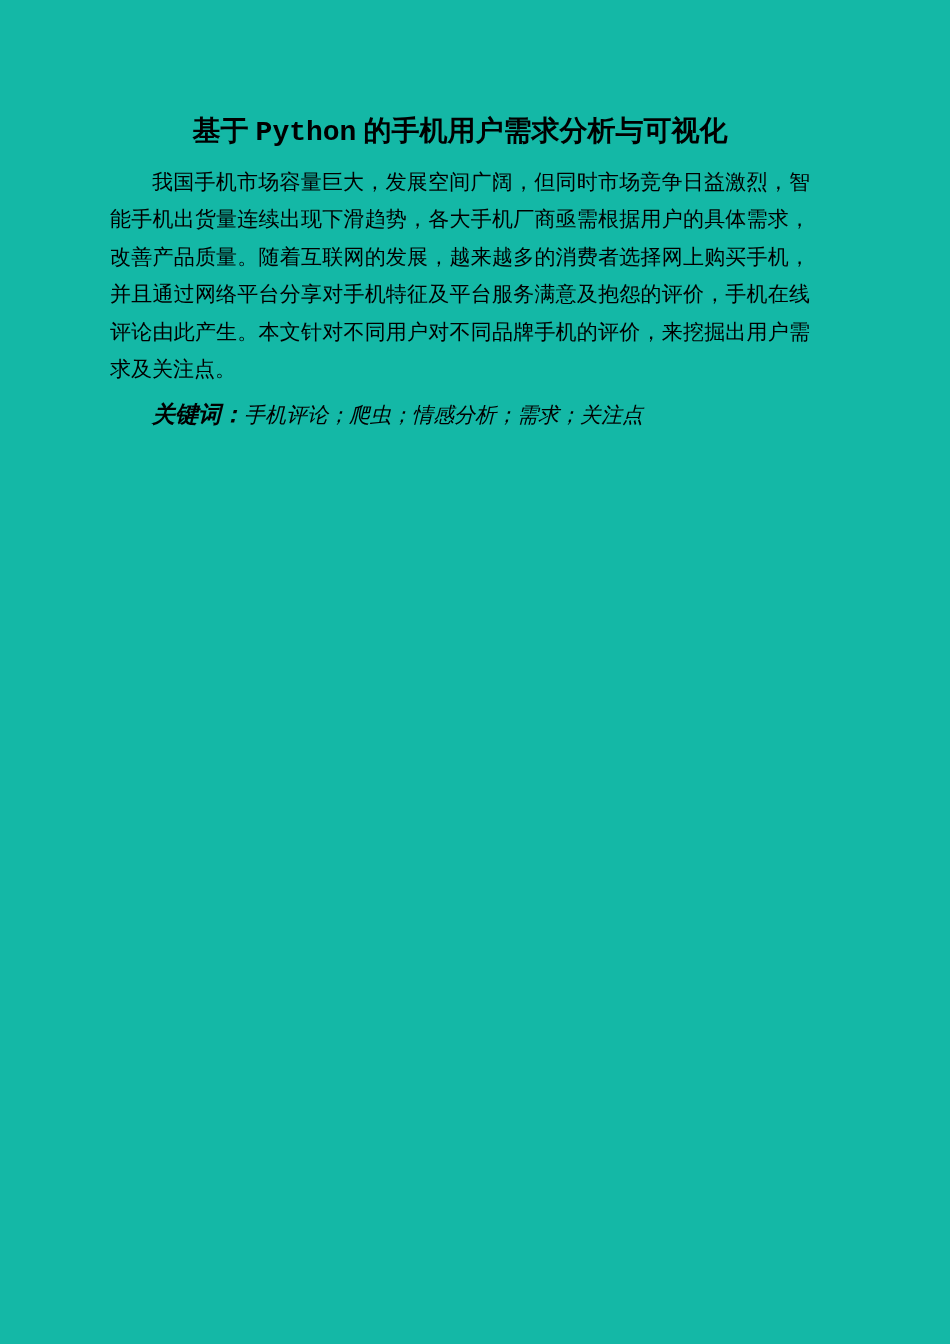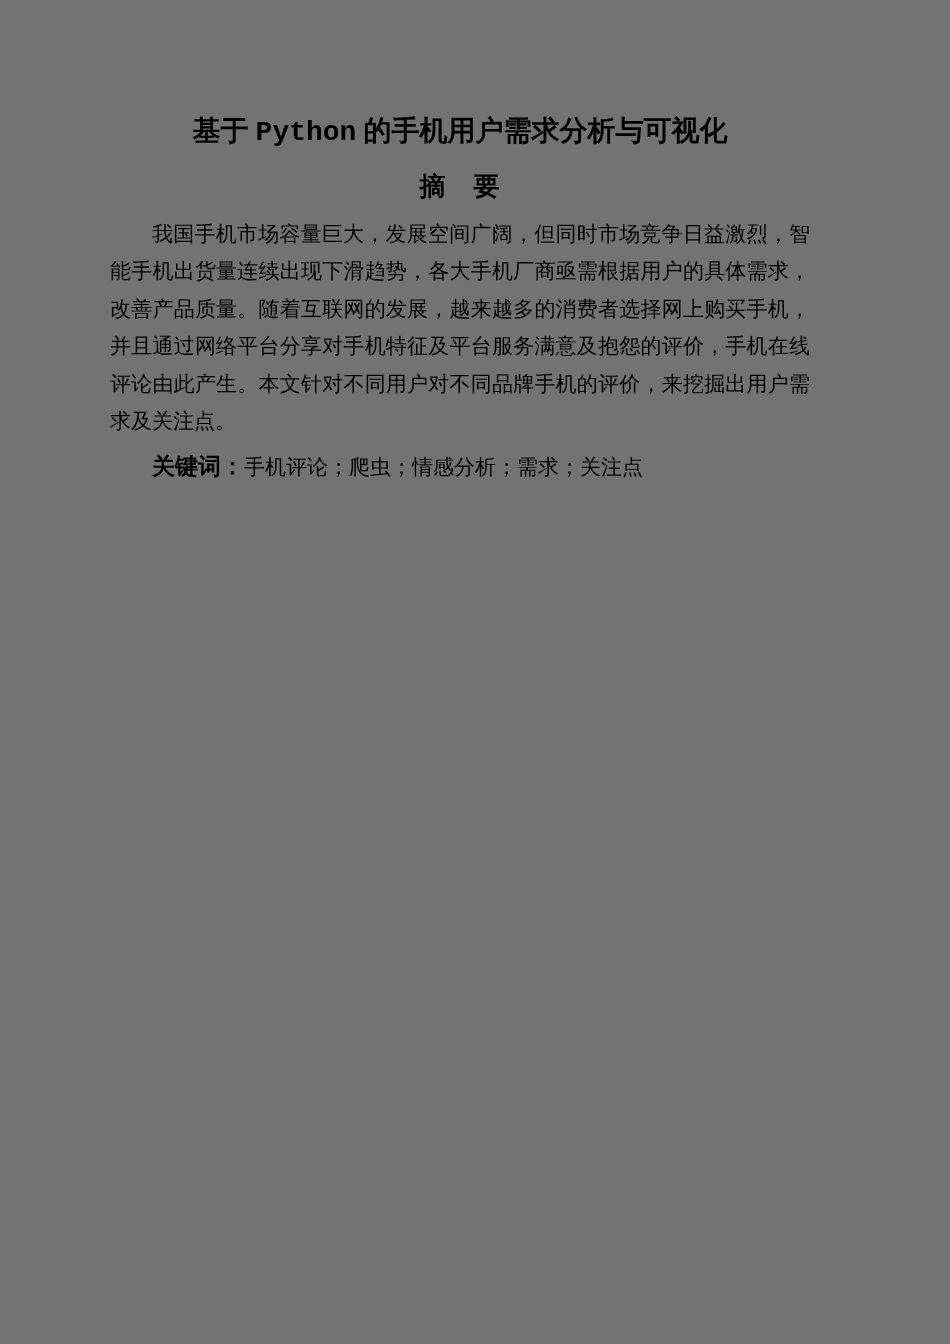--- a/index.html
+++ b/index.html
@@ -6,21 +6,21 @@
     margin: 0;
     padding: 0;
     background: #ffffff;
   }
   * { box-sizing: border-box; }
 
   .page {
     position: relative;
     width: 950px;
     height: 1344px;
-    background: #737373;
+    background: #14b8a6;
     color: #000000;
     overflow: hidden;
     font-family: "Liberation Serif", "DejaVu Serif", serif;
   }
 
   .content {
     padding: 108px 132px 0 102px; 
   }
 
   .paper-title {
@@ -59,39 +59,39 @@
     font-family: "Liberation Mono", "DejaVu Sans Mono", monospace;
     font-size: 20px;
   }
 
   .keywords-line {
     margin: 0;
     font-size: 21px;
     line-height: 37.4px;
     text-indent: 2em;
     text-align: justify;
+    font-style: italic;
   }
   .keywords-label {
     font-family: "Liberation Sans", "DejaVu Sans", sans-serif;
     font-weight: bold;
     font-size: 23px;
   }
   .keywords-content {
     font-family: "Liberation Serif", "DejaVu Serif", serif;
   }
 </style>
 </head>
 <body>
 
 <div class="page">
   <div class="content">
 
     <h1 class="paper-title"><span>基于 </span><span class="latin">Python</span><span> 的手机用户需求分析与可视化</span></h1>
 
-    <h2 class="abstract-heading">摘　要</h2>
 
     <div class="abstract-body">
 
       <p><span>我国手机市场容量巨大，发展空间广阔，但同时市场竞争日益激烈，智能手机出货量连续出现下滑趋势，各大手机厂商亟需根据用户的具体需求，改善产品质量。随着互联网的发展，越来越多的消费者选择网上购买手机，并且通过网络平台分享对手机特征及平台服务满意及抱怨的评价，手机在线评论由此产生。本文针对不同用户对不同品牌手机的评价，来挖掘出用户需求及关注点。</span></p>
 
 
       <p class="keywords-line"><span class="keywords-label">关键词：</span><span class="keywords-content">手机评论；爬虫；情感分析；需求；关注点</span></p>
 
     </div>
   </div>

